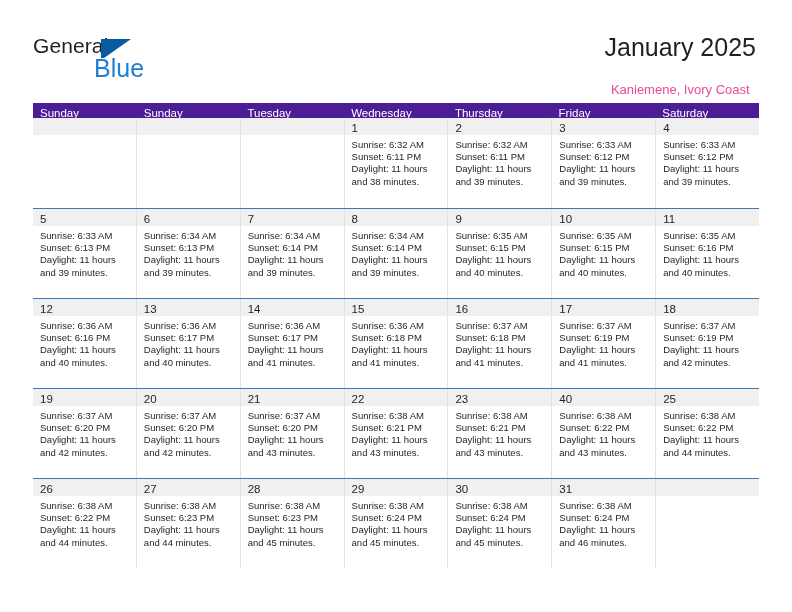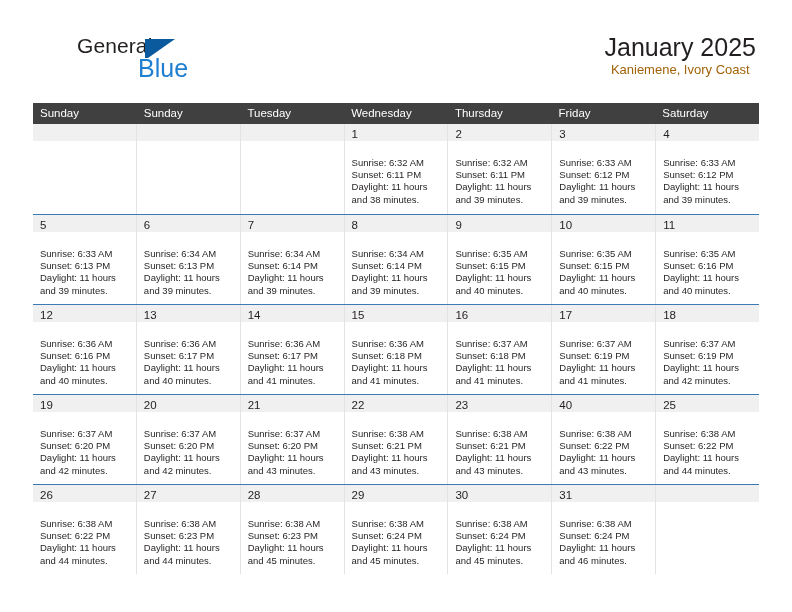--- a/index.html
+++ b/index.html
@@ -28,21 +28,20 @@
     top: 0;
     width: 792px;
     height: 100px;
   }
   .brand {
     position: absolute;
     left: 33px;
     top: 34px;
     width: 230px;
     height: 52px;
-    margin-left: 44px;
   }
   .brand-general {
     position: absolute;
     left: 0;
     top: 0;
     font-size: 21px;
     letter-spacing: 0.1px;
     color: #231f20;
     font-family: "Liberation Sans", sans-serif;
   }
@@ -84,39 +83,39 @@
     top: 32px;
     text-align: center;
   }
   .cal-title {
     font-size: 25px;
     color: #231f20;
     line-height: 30px;
     white-space: nowrap;
   }
   .cal-subtitle {
-    margin-top: 0;
+    margin-top: 20px;
     font-size: 13px;
-    color: #a16207;
+    color: #ec4899;
     line-height: 16px;
     white-space: nowrap;
   }
 
   
   .calendar {
     position: absolute;
     left: 33px;
     top: 103px;
     width: 726px;
   }
   .weekhead {
     display: flex;
     width: 100%;
-    background: #404040;
-    height: 21px;
+    background: #4c1d95;
+    height: 15px;
   }
   .weekhead .dow {
     flex: 1 1 0;
     color: #ffffff;
     font-size: 11.5px;
     line-height: 21px;
     padding-left: 7px;
     box-sizing: border-box;
     white-space: nowrap;
   }
@@ -146,21 +145,21 @@
     background: #f0f0f0;
     box-sizing: border-box;
     padding-left: 7px;
   }
   .cell .daynum {
     font-size: 11.5px;
     line-height: 17px;
     color: #231f20;
   }
   .cell .info {
-    padding: 16px 6px 0 7px;
+    padding: 4px 6px 0 7px;
   }
   .cell .info div {
     font-size: 9.5px;
     line-height: 12.2px;
     color: #231f20;
     white-space: nowrap;
   }
   .cell.empty .daynum-band {
     background: #f0f0f0;
   }

